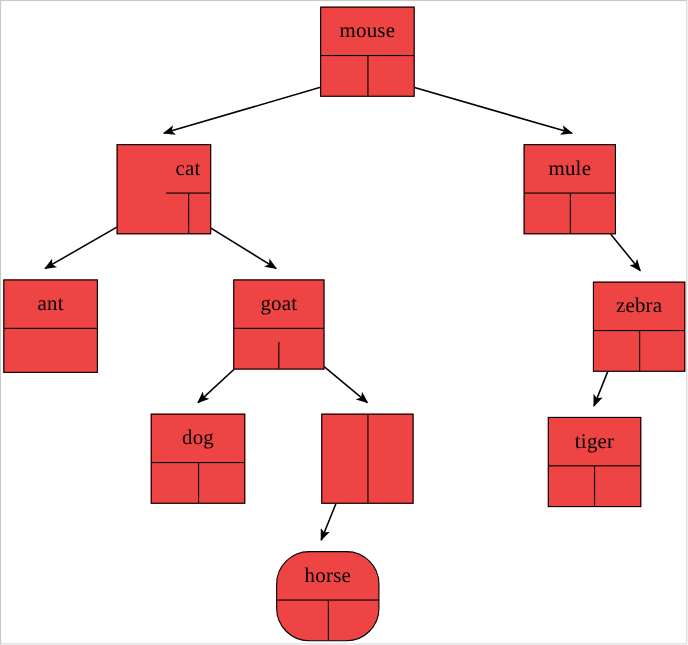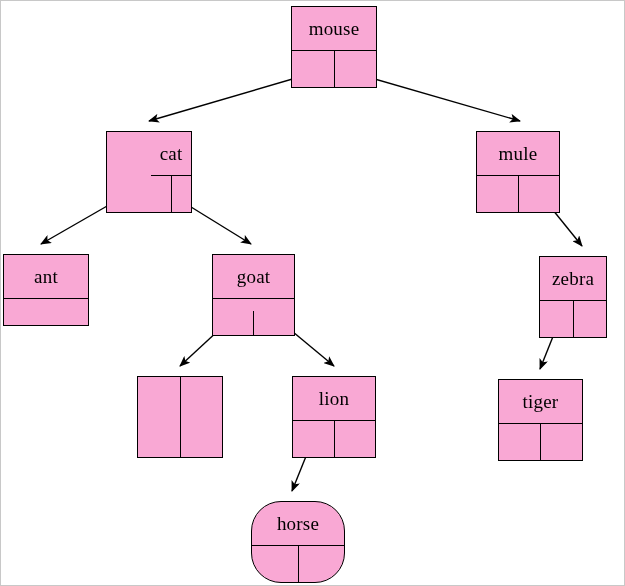--- a/index.html
+++ b/index.html
@@ -22,21 +22,21 @@
     left: 0;
     top: 0;
     width: 625px;
     height: 586px;
     pointer-events: none;
   }
   .tree-node {
     position: absolute;
     box-sizing: border-box;
     border: 1.6px solid #000000;
-    background: #f9a8d4;
+    background: #ef4444;
     display: flex;
     flex-direction: column;
   }
   .node-label {
     flex: 0 0 auto;
     height: 43px;
     display: flex;
     align-items: center;
     justify-content: center;
     font-size: 19px;
@@ -95,49 +95,49 @@
           <div class="ptr-cell right"></div>
         </div>
       </div>
       <div class="tree-node" style="left: 475px; top: 130px; width: 84px; height: 82px; justify-content: space-between;">
         <div class="node-label">mule</div>
         <div class="node-pointers">
           <div class="ptr-cell left"></div>
           <div class="ptr-cell right"></div>
         </div>
       </div>
-      <div class="tree-node" style="left: 2px; top: 253px; width: 86px; height: 72px; gap: 43px;">
+      <div class="tree-node" style="left: 2px; top: 253px; width: 86px; height: 85px; gap: 43px;">
         <div class="node-label">ant</div>
         <div class="node-pointers">
           <div class="ptr-cell left"></div>
           <div class="ptr-cell right"></div>
         </div>
       </div>
       <div class="tree-node" style="left: 211px; top: 253px; width: 83px; height: 82px; gap: 12px;">
         <div class="node-label">goat</div>
         <div class="node-pointers">
           <div class="ptr-cell left"></div>
           <div class="ptr-cell right"></div>
         </div>
       </div>
-      <div class="tree-node" style="left: 538px; top: 255px; width: 68px; height: 82px;">
+      <div class="tree-node" style="left: 538px; top: 255px; width: 84px; height: 82px;">
         <div class="node-label">zebra</div>
         <div class="node-pointers">
           <div class="ptr-cell left"></div>
           <div class="ptr-cell right"></div>
         </div>
       </div>
       <div class="tree-node" style="left: 136px; top: 375px; width: 86px; height: 82px;">
+        <div class="node-label">dog</div>
         <div class="node-pointers">
           <div class="ptr-cell left"></div>
           <div class="ptr-cell right"></div>
         </div>
       </div>
       <div class="tree-node" style="left: 291px; top: 375px; width: 84px; height: 82px;">
-        <div class="node-label">lion</div>
         <div class="node-pointers">
           <div class="ptr-cell left"></div>
           <div class="ptr-cell right"></div>
         </div>
       </div>
       <div class="tree-node" style="left: 497px; top: 378px; width: 85px; height: 82px; text-align: right;">
         <div class="node-label">tiger</div>
         <div class="node-pointers">
           <div class="ptr-cell left"></div>
           <div class="ptr-cell right"></div>

